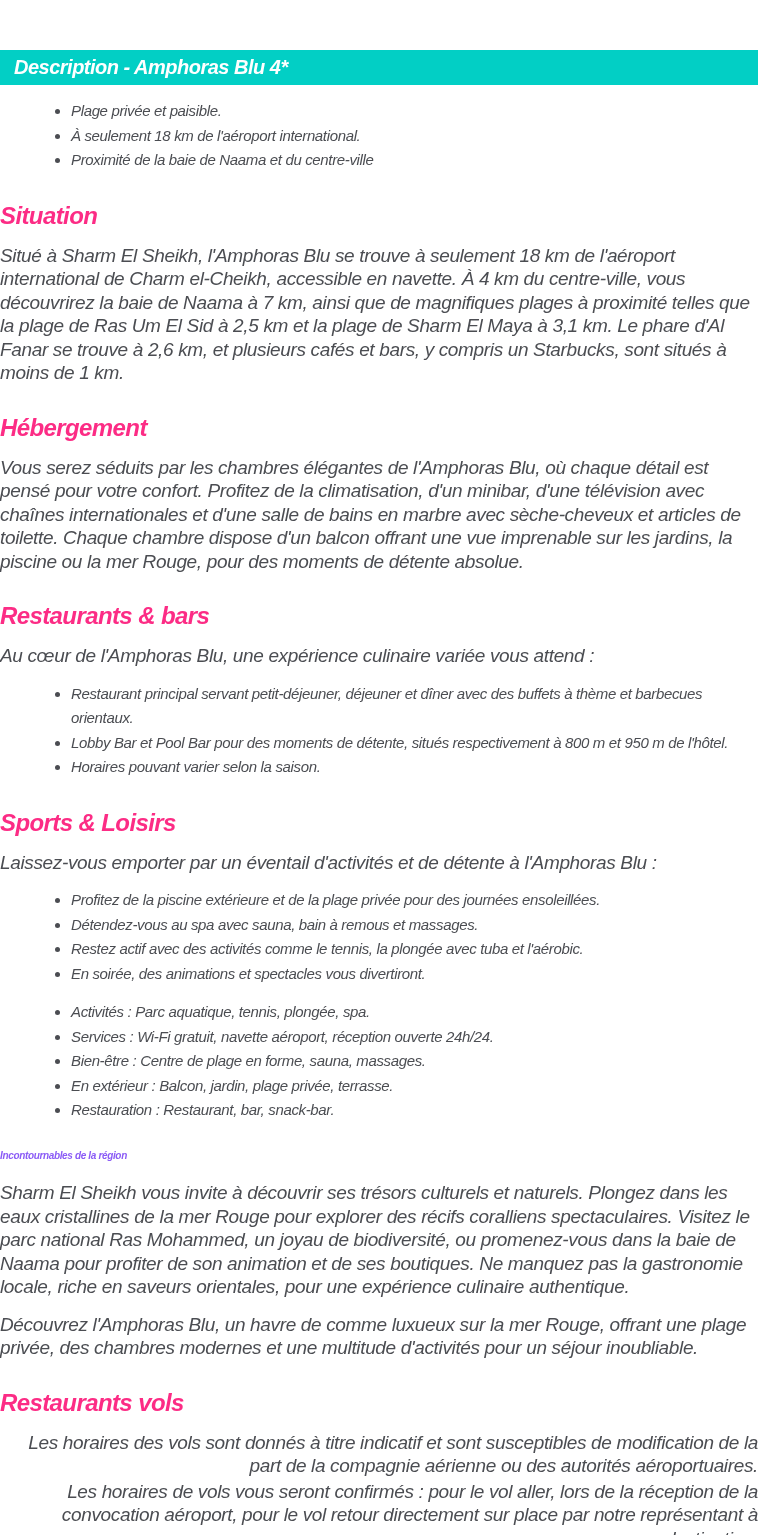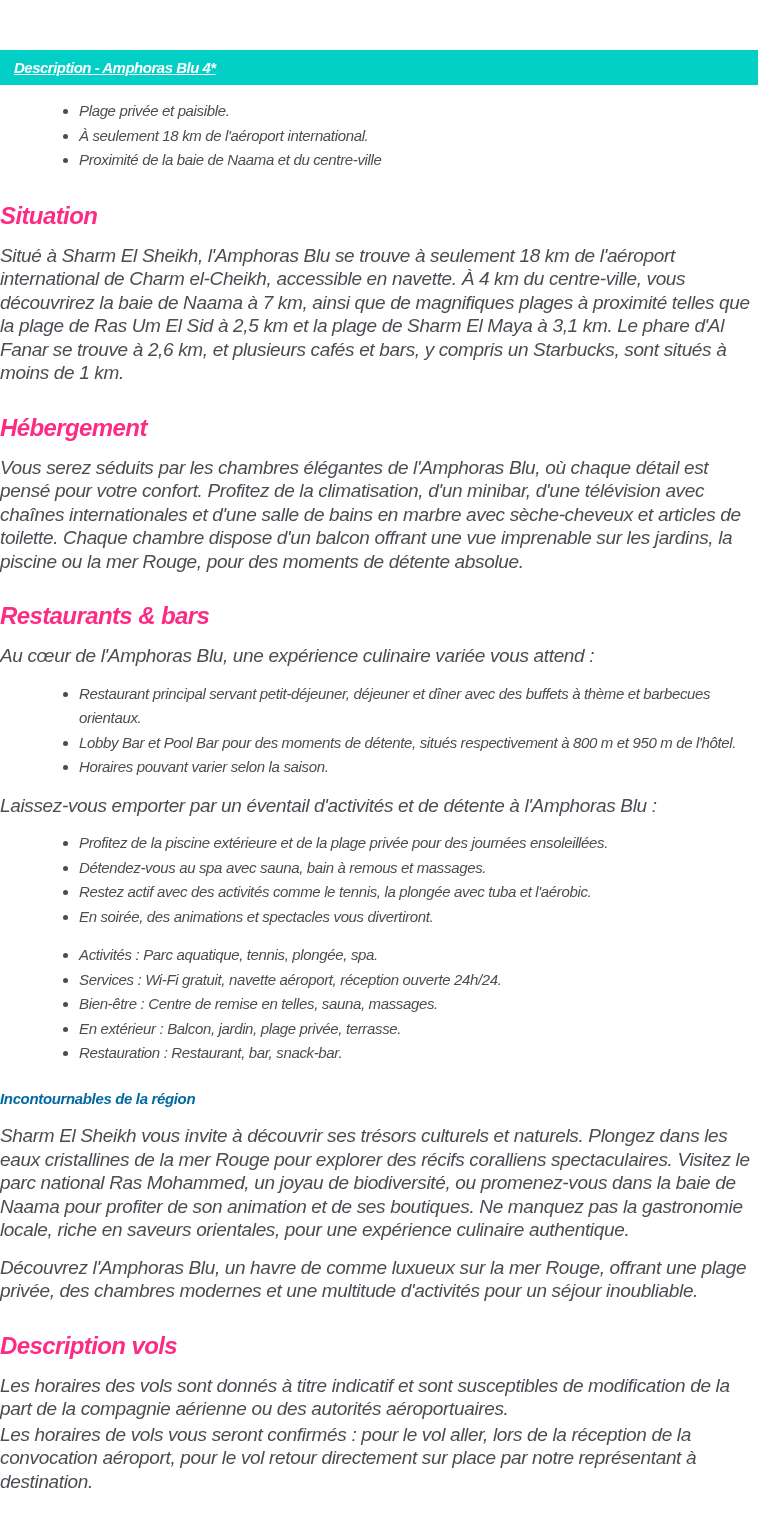--- a/index.html
+++ b/index.html
@@ -15,56 +15,55 @@
   .page { padding-top: 50px; }
   .title-bar {
     background: #02cfc5;
     height: 35px;
     display: flex;
     align-items: center;
     padding-left: 14px;
   }
   .title-bar .title-text {
     color: #ffffff;
-    font-size: 15px;
+    font-size: 20px;
     font-weight: bold;
     letter-spacing: -0.5px;
     white-space: nowrap;
-    text-decoration: underline;
   }
   .content { padding: 0 0 20px 0; }
   h2 {
     color: #fc2c85;
     font-size: 24px;
     font-weight: bold;
     letter-spacing: -0.6px;
     margin: 29px 0 14px 0;
     line-height: 28px;
   }
   p {
     font-size: 19px;
     line-height: 23.5px;
     margin: 14px 0;
   }
   p.subhead {
     font-weight: bold;
-    color: #0369a1;
-    font-size: 15px;
+    color: #8b5cf6;
+    font-size: 10px;
     margin-top: 21px;
   }
   ul {
-    margin: 14px 16px;
+    margin: 14px 8px;
     padding-left: 63px;
     list-style-type: disc;
   }
   li {
     font-size: 15px;
     line-height: 24.5px;
   }
-  .vols-block p { margin: 2px 0; }
+  .vols-block p { margin: 2px 0; text-align: right; }
   .vols-block { margin-top: 14px; }
 </style>
 </head>
 <body>
 
 <div class="page">
 
   <div class="title-bar">
     <span class="title-text">Description - Amphoras Blu 4*</span>
   </div>
@@ -84,40 +83,41 @@
     <p>Vous serez séduits par les chambres élégantes de l'Amphoras Blu, où chaque détail est pensé pour votre confort. Profitez de la climatisation, d'un minibar, d'une télévision avec chaînes internationales et d'une salle de bains en marbre avec sèche-cheveux et articles de toilette. Chaque chambre dispose d'un balcon offrant une vue imprenable sur les jardins, la piscine ou la mer Rouge, pour des moments de détente absolue.</p>
 
     <h2>Restaurants &amp; bars</h2>
     <p>Au cœur de l'Amphoras Blu, une expérience culinaire variée vous attend :</p>
     <ul>
       <li>Restaurant principal servant petit-déjeuner, déjeuner et dîner avec des buffets à thème et barbecues orientaux.</li>
       <li>Lobby Bar et Pool Bar pour des moments de détente, situés respectivement à 800 m et 950 m de l'hôtel.</li>
       <li>Horaires pouvant varier selon la saison.</li>
     </ul>
 
+    <h2>Sports &amp; Loisirs</h2>
     <p>Laissez-vous emporter par un éventail d'activités et de détente à l'Amphoras Blu :</p>
     <ul>
       <li>Profitez de la piscine extérieure et de la plage privée pour des journées ensoleillées.</li>
       <li>Détendez-vous au spa avec sauna, bain à remous et massages.</li>
       <li>Restez actif avec des activités comme le tennis, la plongée avec tuba et l'aérobic.</li>
       <li>En soirée, des animations et spectacles vous divertiront.</li>
     </ul>
     <ul>
       <li>Activités : Parc aquatique, tennis, plongée, spa.</li>
       <li>Services : Wi-Fi gratuit, navette aéroport, réception ouverte 24h/24.</li>
-      <li>Bien-être : Centre de remise en telles, sauna, massages.</li>
+      <li>Bien-être : Centre de plage en forme, sauna, massages.</li>
       <li>En extérieur : Balcon, jardin, plage privée, terrasse.</li>
       <li>Restauration : Restaurant, bar, snack-bar.</li>
     </ul>
 
     <p class="subhead">Incontournables de la région</p>
     <p>Sharm El Sheikh vous invite à découvrir ses trésors culturels et naturels. Plongez dans les eaux cristallines de la mer Rouge pour explorer des récifs coralliens spectaculaires. Visitez le parc national Ras Mohammed, un joyau de biodiversité, ou promenez-vous dans la baie de Naama pour profiter de son animation et de ses boutiques. Ne manquez pas la gastronomie locale, riche en saveurs orientales, pour une expérience culinaire authentique.</p>
 
     <p>Découvrez l'Amphoras Blu, un havre de comme luxueux sur la mer Rouge, offrant une plage privée, des chambres modernes et une multitude d'activités pour un séjour inoubliable.</p>
 
-    <h2>Description vols</h2>
+    <h2>Restaurants vols</h2>
     <div class="vols-block">
       <p>Les horaires des vols sont donnés à titre indicatif et sont susceptibles de modification de la part de la compagnie aérienne ou des autorités aéroportuaires.</p>
       <p>Les horaires de vols vous seront confirmés : pour le vol aller, lors de la réception de la convocation aéroport, pour le vol retour directement sur place par notre représentant à destination.</p>
     </div>
 
   </div>
 </div>
 
 </body></html>

